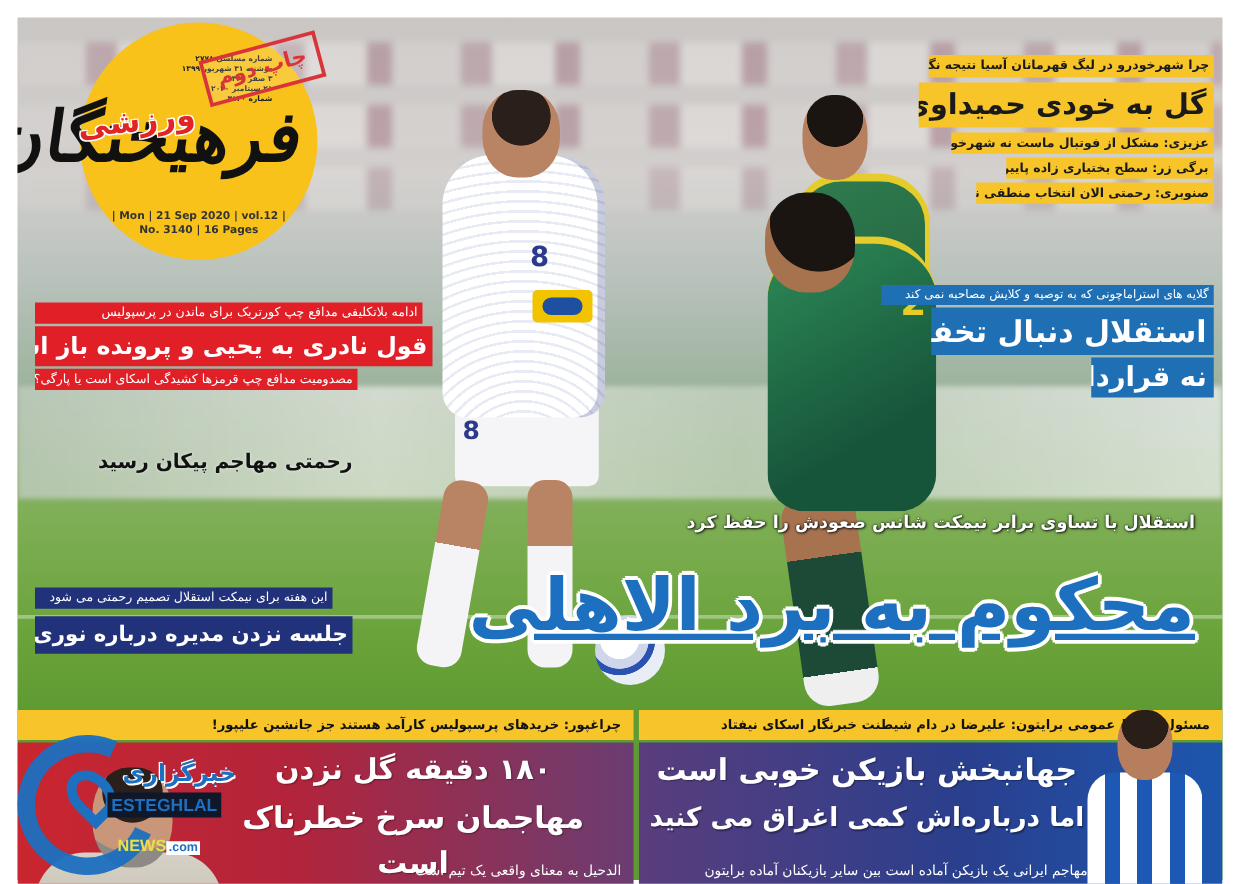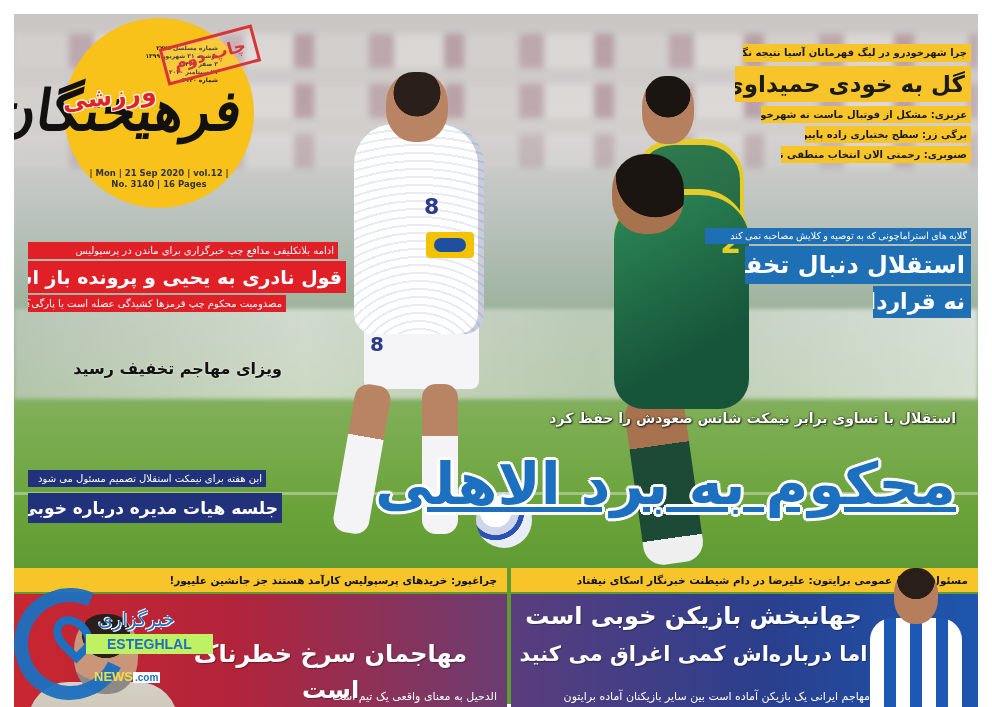--- a/index.html
+++ b/index.html
@@ -49,21 +49,21 @@
   .strip-red { background: #e01f27; color: #ffffff; }
   .strip-blue { background: #1f6fb5; color: #ffffff; }
   .strip-navy { background: #22327a; color: #ffffff; }
 
   
   #tr-kicker { right: 7px; top: 30px; width: 228px; height: 18px; font-size: 10px; line-height: 18px; padding-right: 4px; }
   #tr-title { right: 7px; top: 52px; width: 236px; height: 36px; font-size: 23px; line-height: 36px; padding-right: 6px; }
   .tr-sub { right: 7px; height: 17px; font-size: 10px; line-height: 17px; padding-right: 4px; }
 
   
-  #esq-kicker { right: 7px; top: 214px; width: 266px; height: 16px; font-size: 9.5px; line-height: 16px; padding-right: 4px; font-weight: normal; font-family: Liberation Serif, serif; }
+  #esq-kicker { right: 7px; top: 214px; width: 266px; height: 16px; font-size: 9.5px; line-height: 16px; padding-right: 4px; font-weight: normal; }
   #esq-title1 { right: 7px; top: 232px; width: 226px; height: 38px; font-size: 24px; line-height: 38px; padding-right: 6px; }
   #esq-title2 { right: 7px; top: 272px; width: 98px; height: 32px; font-size: 22px; line-height: 32px; padding-right: 6px; }
 
   
   #per-kicker { left: 14px; top: 228px; width: 310px; height: 17px; font-size: 10px; line-height: 17px; padding-right: 4px; font-weight: normal; }
   #per-title { left: 14px; top: 247px; width: 318px; height: 32px; font-size: 19px; line-height: 32px; padding-right: 4px; }
   #per-sub { left: 14px; top: 281px; width: 258px; height: 17px; font-size: 10px; line-height: 17px; padding-right: 4px; font-weight: normal; }
 
   
   #paykan { position: absolute; left: 18px; top: 344px; width: 250px; direction: rtl; text-align: right; font-size: 16px; line-height: 22px; font-weight: bold; color: #111; text-shadow: 0 0 3px rgba(255,255,255,.6); }
@@ -87,22 +87,22 @@
   #br .bot-panel { position: absolute; left: 0; right: 0; top: 26px; bottom: 0; background: linear-gradient(90deg, #5a3d7d 0%, #2a3f8d 55%, #1d56ae 100%); }
   .bot-title { position: absolute; direction: rtl; text-align: center; color: #fff; font-weight: bold; font-size: 23px; line-height: 36px; text-shadow: 1px 1px 1px rgba(0,0,0,.35); }
   .bot-sub { position: absolute; direction: rtl; text-align: right; color: #fff; font-size: 11px; }
 
   
   .coach { position: absolute; left: 14px; top: 20px; width: 140px; height: 132px; }
   .coach-head { position:absolute; left: 46px; top: 0; width: 64px; height: 80px; border-radius: 45%; background: radial-gradient(circle at 50% 25%, #2b1f1b 0 35%, #c9967a 36% 70%, #8d8a86 71%); }
   .coach-suit { position:absolute; left: 0; top: 68px; width: 150px; height: 70px; border-radius: 40px 40px 0 0; background: linear-gradient(#d6d1c6,#c3bcae); }
   .wm-ring { position: absolute; left: 14px; top: 588px; width: 112px; height: 112px; border-radius: 50%; border: 14px solid #1d6fc0; border-right-color: transparent; transform: rotate(-20deg); opacity: .95; }
   .wm-pin { position: absolute; left: 56px; top: 614px; width: 34px; height: 44px; border: 8px solid #1d6fc0; border-radius: 50% 50% 50% 0; transform: rotate(-45deg); }
-  .wm-fa { position: absolute; left: 98px; top: 608px; color: #1d6fc0; font-size: 19px; font-weight: normal; direction: rtl; text-shadow: 1px 1px 0 #fff, -1px -1px 0 #fff; }
-  .wm-en { position: absolute; left: 86px; top: 634px; background: #bef264; color: #1d6fc0; font-family: "Liberation Sans", sans-serif; font-size: 14px; font-weight: bold; padding: 2px 21px; }
+  .wm-fa { position: absolute; left: 98px; top: 608px; color: #1d6fc0; font-size: 19px; font-weight: bold; direction: rtl; text-shadow: 1px 1px 0 #fff, -1px -1px 0 #fff; }
+  .wm-en { position: absolute; left: 86px; top: 634px; background: #0f172a; color: #1d6fc0; font-family: "Liberation Sans", sans-serif; font-size: 14px; font-weight: bold; padding: 2px 3px; }
   .wm-news { position: absolute; left: 94px; top: 656px; font-family: "Liberation Sans", sans-serif; font-size: 13px; font-weight: bold; margin-top: 13px; }
   .wm-news span:first-child { color: #e8e04a; }
   .wm-news span:last-child { color: #1d6fc0; font-size: 10px; background:#fff; padding: 0 2px; }
 
   
   .jb { position: absolute; right: 14px; top: 0; width: 100px; height: 152px; }
   .jb-head { position: absolute; left: 30px; top: 0; width: 44px; height: 56px; border-radius: 45%; background: radial-gradient(circle at 50% 22%, #2a1e18 0 38%, #b67e5c 39%); }
   .jb-shirt { position: absolute; left: 6px; top: 50px; width: 92px; height: 102px; border-radius: 22px 22px 4px 4px; background: repeating-linear-gradient(90deg, #ffffff 0 14px, #1c58b4 14px 26px); }
 </style>
 </head>
@@ -155,44 +155,45 @@
   <div id="tr-kicker" class="strip strip-y">چرا شهرخودرو در لیگ قهرمانان آسیا نتیجه نگرفت؟</div>
   <div id="tr-title" class="strip strip-y">گل به خودی حمیداوی</div>
   <div class="strip strip-y tr-sub" style="top:92px;width:210px">عزیزی: مشکل از فوتبال ماست نه شهرخودرو</div>
   <div class="strip strip-y tr-sub" style="top:112px;width:166px">برگی زر: سطح بختیاری زاده پایین بود</div>
   <div class="strip strip-y tr-sub" style="top:132px;width:190px">صنوبری: رحمتی الان انتخاب منطقی نیست</div>
 
   <div id="esq-kicker" class="strip strip-blue">گلایه های استراماچونی که به توصیه و کلایش مصاحبه نمی کند</div>
   <div id="esq-title1" class="strip strip-blue">استقلال دنبال تخفیف بود</div>
   <div id="esq-title2" class="strip strip-blue">نه قرارداد</div>
 
-  <div id="per-kicker" class="strip strip-red">ادامه بلاتکلیفی مدافع چپ خبرگزاری برای ماندن در پرسپولیس</div>
+  <div id="per-kicker" class="strip strip-red">ادامه بلاتکلیفی مدافع چپ کورتریک برای ماندن در پرسپولیس</div>
   <div id="per-title" class="strip strip-red">قول نادری به یحیی و پرونده باز استقلال!</div>
-  <div id="per-sub" class="strip strip-red">مصدومیت محکوم چپ قرمزها کشیدگی عضله است یا پارگی؟</div>
+  <div id="per-sub" class="strip strip-red">مصدومیت مدافع چپ قرمزها کشیدگی اسکای است یا پارگی؟</div>
 
   <div id="paykan">
-    <div>ویزای مهاجم تخفیف رسید</div>
-  </div>
-
-  <div id="board-kicker" class="strip strip-navy">این هفته برای نیمکت استقلال تصمیم مسئول می شود</div>
-  <div id="board-title" class="strip strip-navy">جلسه هیات مدیره درباره خوبی</div>
+    <div>رحمتی مهاجم پیکان رسید</div>
+  </div>
+
+  <div id="board-kicker" class="strip strip-navy">این هفته برای نیمکت استقلال تصمیم رحمتی می شود</div>
+  <div id="board-title" class="strip strip-navy">جلسه نزدن مدیره درباره نوری</div>
 
   <div id="main-kicker">استقلال با تساوی برابر نیمکت شانس صعودش را حفظ کرد</div>
   <div id="main-title">محکوم به برد الاهلی</div>
 
 </div>
 
 <div id="bottom">
   <div id="bl" class="bottom-col">
     <div class="bot-kicker">چراغپور: خریدهای پرسپولیس کارآمد هستند جز جانشین علیپور!</div>
     <div class="bot-panel">
       <div class="coach">
         <div class="coach-suit"></div>
         <div class="coach-head"></div>
       </div>
+      <div class="bot-title" style="left:150px;right:10px;top:4px">۱۸۰ دقیقه گل نزدن</div>
       <div class="bot-title" style="left:150px;right:10px;top:42px;font-size:24px">مهاجمان سرخ خطرناک است</div>
       <div class="bot-sub" style="left:150px;right:10px;top:96px">الدحیل به معنای واقعی یک تیم است</div>
     </div>
   </div>
 
   <div id="br" class="bottom-col">
     <div class="bot-kicker">مسئول روابط عمومی برایتون: علیرضا در دام شیطنت خبرنگار اسکای نیفتاد</div>
     <div class="bot-panel">
       <div class="bot-title" style="left:6px;right:108px;top:4px;font-size:24px">جهانبخش بازیکن خوبی است</div>
       <div class="bot-title" style="left:6px;right:108px;top:42px;font-size:21px">اما درباره‌اش کمی اغراق می کنید</div>

